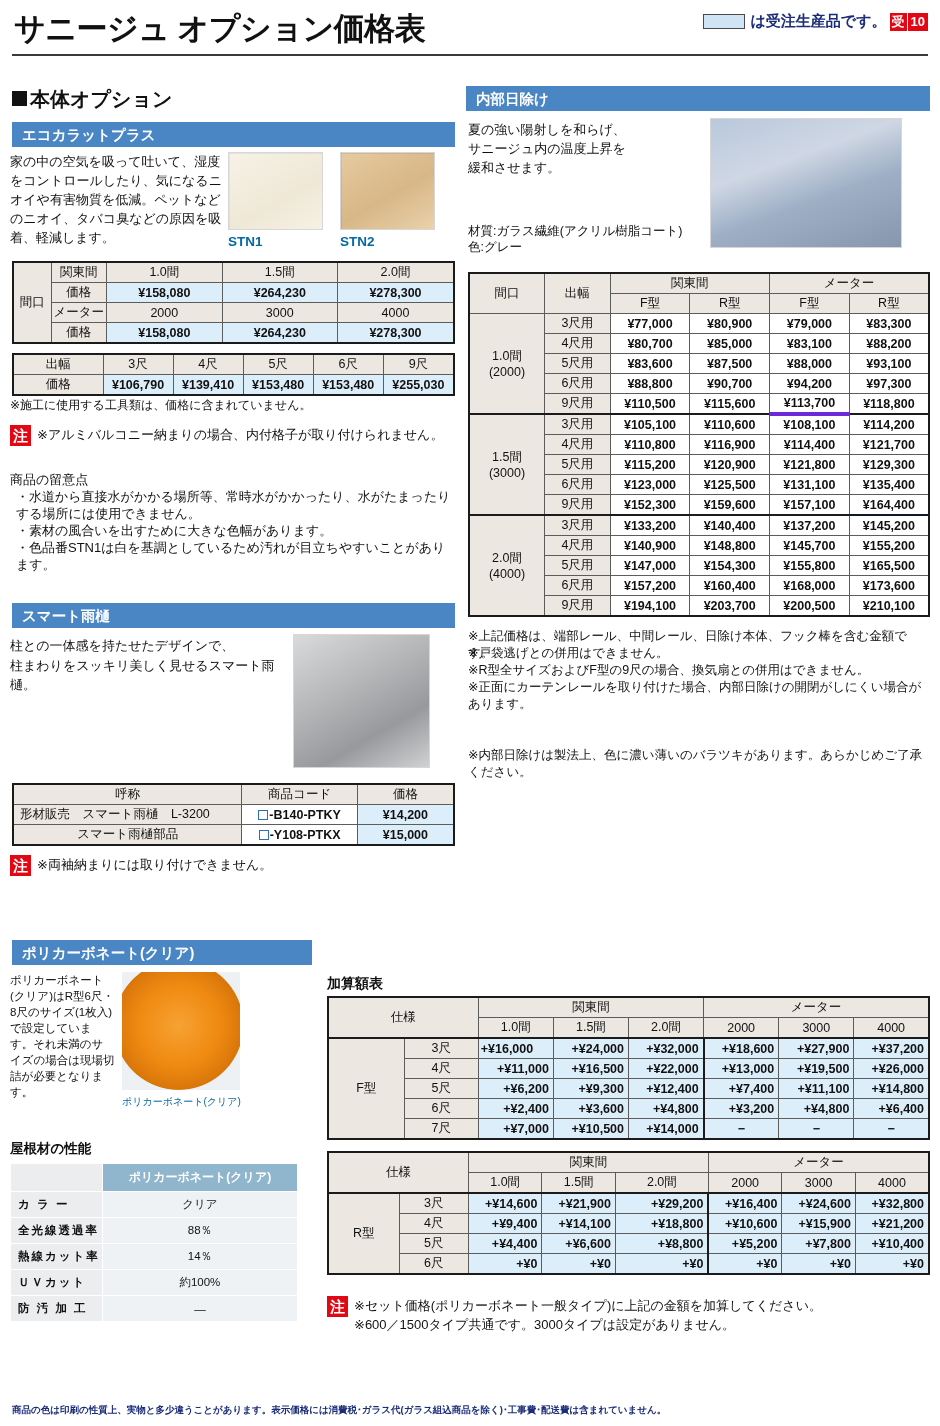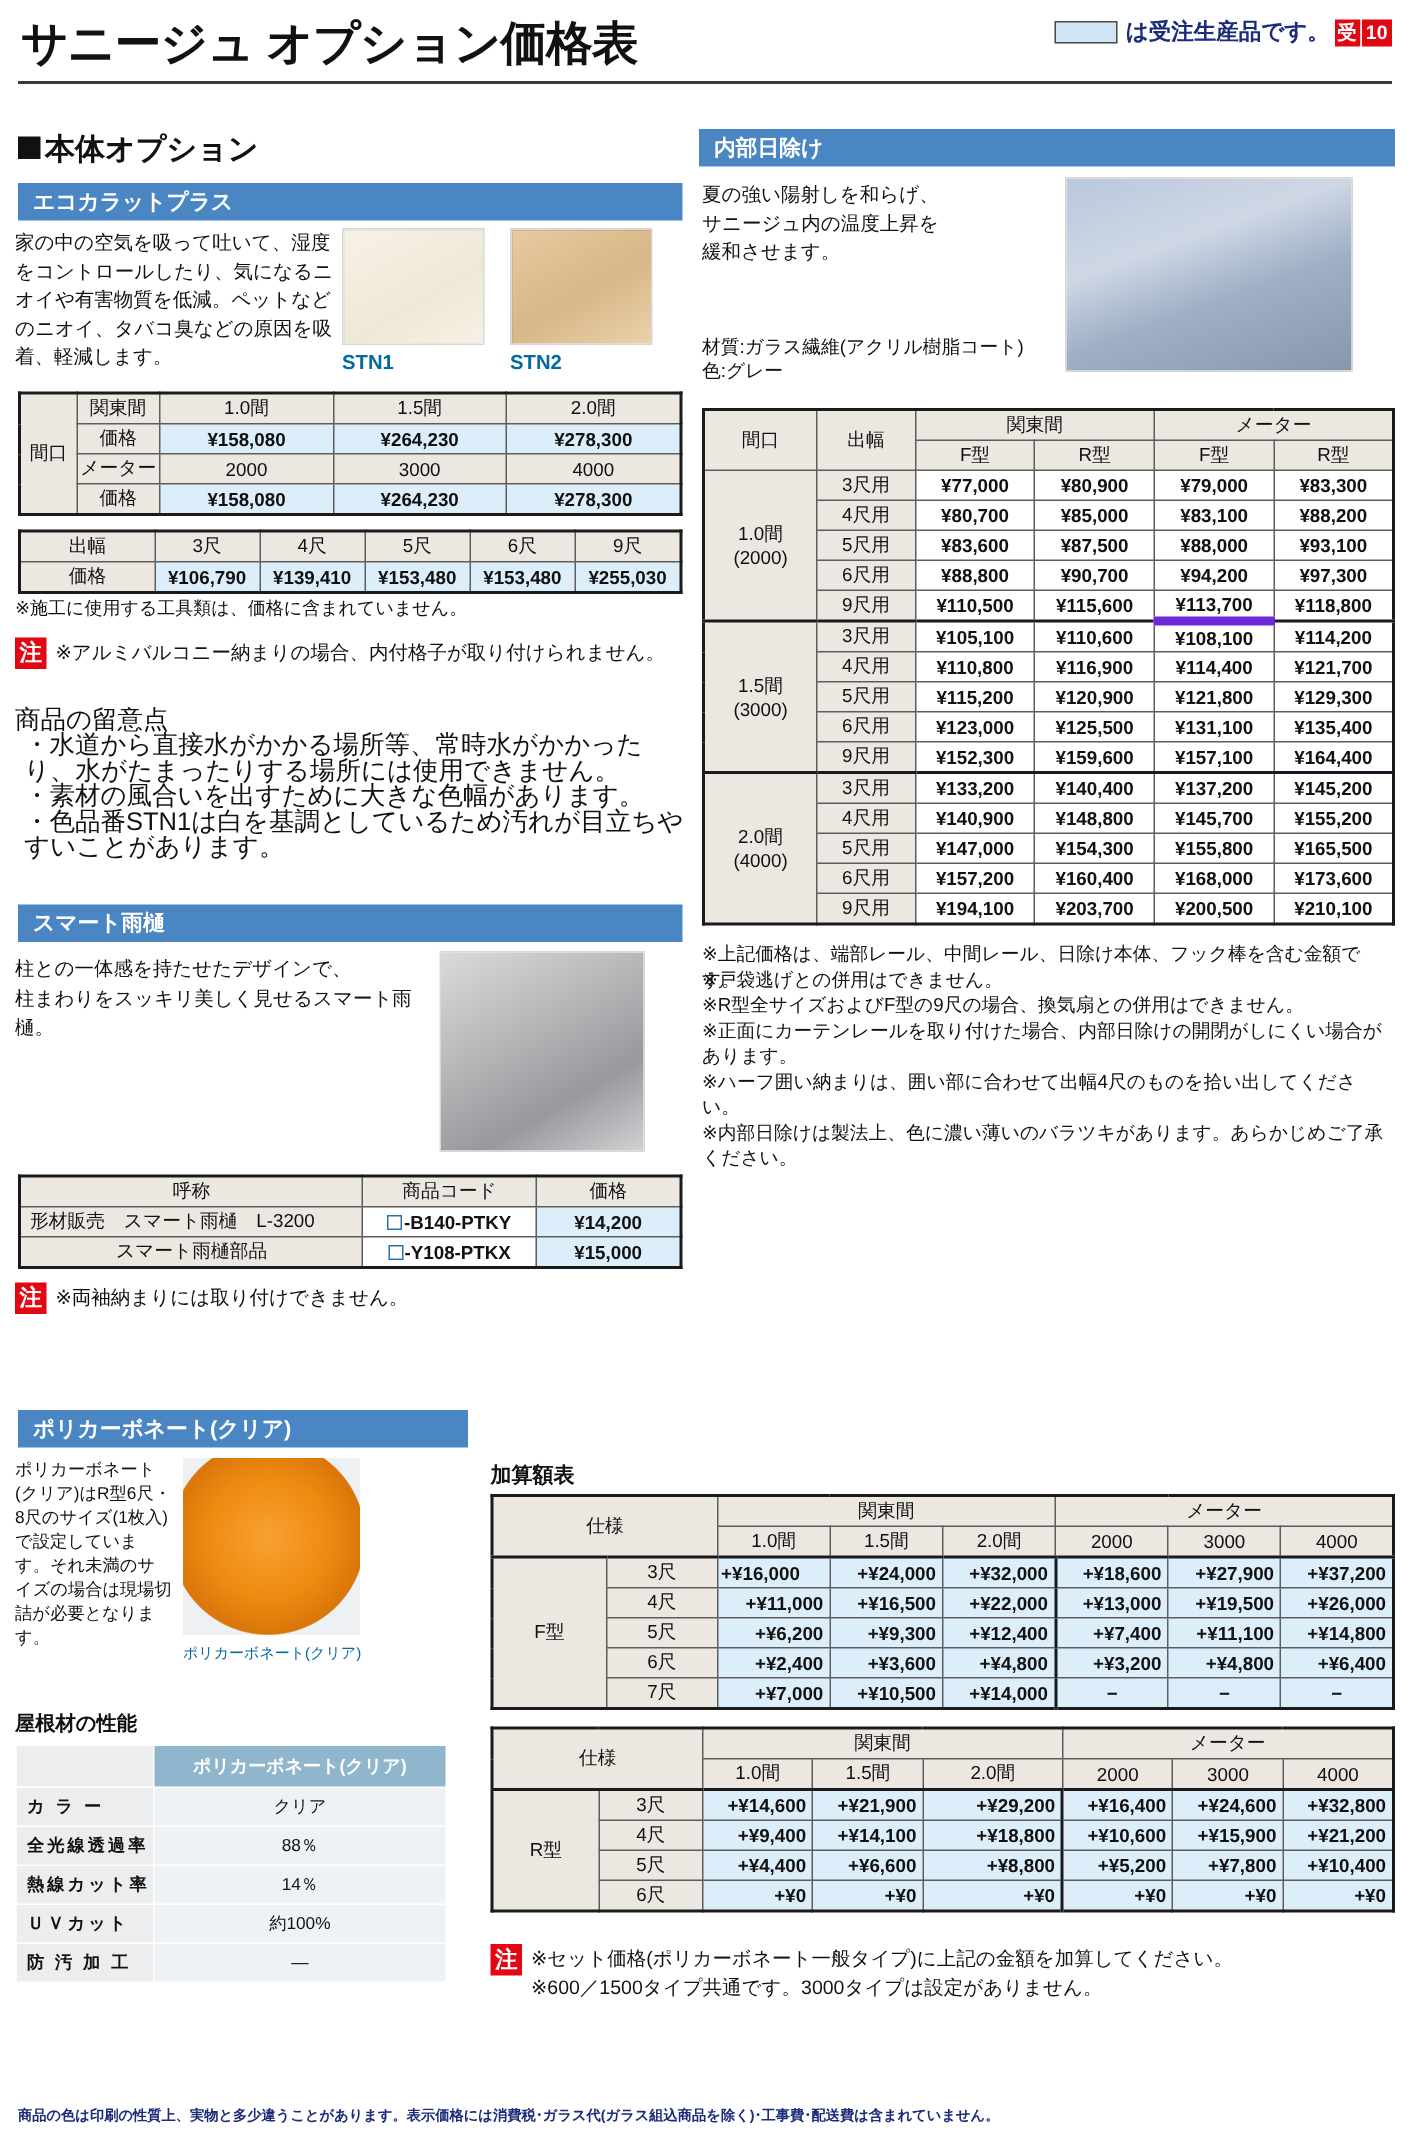--- a/index.html
+++ b/index.html
@@ -46,21 +46,21 @@
   }
   .sec-main .sq { display:inline-block; width:15px; height:15px; background:#111; margin-right:3px; }
 
   .bluebar {
     position:absolute; background:#4a86c3; color:#ffffff;
     font-size:14.5px; font-weight:bold; line-height:22px;
     padding: 2px 0 2px 10px; height:25px; white-space:nowrap;
   }
 
   .body-text { position:absolute; font-size:13px; line-height:19px; color:#111; }
-  .body-text.sm { font-size:17px; line-height:17px; }
+  .body-text.sm { font-size:13px; line-height:17px; }
 
   .caption { position:absolute; font-size:13.5px; font-weight:bold; color:#0369a1; }
   .caption.small { font-size:10px; font-weight:normal; }
 
   
   .photo { position:absolute; border:1px solid #d7d7d7; overflow:hidden; }
   .ph-stn1 { background:
       linear-gradient(to right, rgba(0,0,0,.05) 0 1px, transparent 1px 33%),
       linear-gradient(to bottom, rgba(0,0,0,.06) 0 1px, transparent 1px 25%),
       linear-gradient(150deg,#f7f2e6,#efe8d7 60%,#f6f1e4);
@@ -291,21 +291,21 @@
       <td class="t-white">¥115,600</td>
       <td class="t-white">¥113,700</td>
       <td class="t-white">¥118,800</td>
     </tr>
 
     <tr>
       <td class="t-head" rowspan="5" style="border-top:2px solid #1b1b1b;"><span>1.5間</span><br><span>(3000)</span></td>
       <td class="t-head" style="border-top:2px solid #1b1b1b;">3尺用</td>
       <td class="t-white" style="border-top:2px solid #1b1b1b;">¥105,100</td>
       <td class="t-white" style="border-top:2px solid #1b1b1b;">¥110,600</td>
-      <td class="t-white" style="border-top:6px solid #6d28d9;">¥108,100</td>
+      <td class="t-white" style="border-top:4px solid #6d28d9;">¥108,100</td>
       <td class="t-white" style="border-top:2px solid #1b1b1b;">¥114,200</td>
     </tr>
     <tr>
       <td class="t-head">4尺用</td>
       <td class="t-white">¥110,800</td>
       <td class="t-white">¥116,900</td>
       <td class="t-white">¥114,400</td>
       <td class="t-white">¥121,700</td>
     </tr>
     <tr>
@@ -366,21 +366,20 @@
       <td class="t-white">¥200,500</td>
       <td class="t-white">¥210,100</td>
     </tr>
   </tbody>
     </table>
 
   <div class="body-text" style="left:468px; top:628px; width:462px; font-size:12.5px; line-height:16.5px;">※上記価格は、端部レール、中間レール、日除け本体、フック棒を含む金額です。</div>
   <div class="body-text" style="left:468px; top:645px; width:462px; font-size:12.5px; line-height:16.5px;">※戸袋逃げとの併用はできません。</div>
   <div class="body-text" style="left:468px; top:662px; width:462px; font-size:12.5px; line-height:16.5px;">※R型全サイズおよびF型の9尺の場合、換気扇との併用はできません。</div>
   <div class="body-text" style="left:468px; top:679px; width:455px; font-size:12.5px; line-height:16.5px; text-indent:0;">※正面にカーテンレールを取り付けた場合、内部日除けの開閉がしにくい場合があります。</div>
-  <div class="body-text" style="left:468px; top:713px; width:455px; font-size:12.5px; line-height:16.5px;">※ハーフ囲い納まりは、囲い部に合わせて出幅4尺のものを拾い出してください。</div>
   <div class="body-text" style="left:468px; top:747px; width:462px; font-size:12.5px; line-height:16.5px;">※内部日除けは製法上、色に濃い薄いのバラツキがあります。あらかじめご了承ください。</div>
 
   <div class="bluebar" style="left:12px; top:940px; width:300px;">ポリカーボネート(クリア)</div>
   <div class="body-text" style="left:10px; top:972px; width:105px; font-size:11.5px; line-height:16px;">ポリカーボネート(クリア)はR型6尺・8尺のサイズ(1枚入)で設定しています。それ未満のサイズの場合は現場切詰が必要となります。</div>
   <div class="photo ph-poly" style="left:122px; top:972px; width:118px; height:118px; border:none;"></div>
   <div class="caption small" style="left:122px; top:1095px;">ポリカーボネート(クリア)</div>
 
   <div class="roof-title" style="left:10px; top:1140px;">屋根材の性能</div>
 
   <table class="roof-tbl" style="left:10px; top:1163px; width:288px;">

